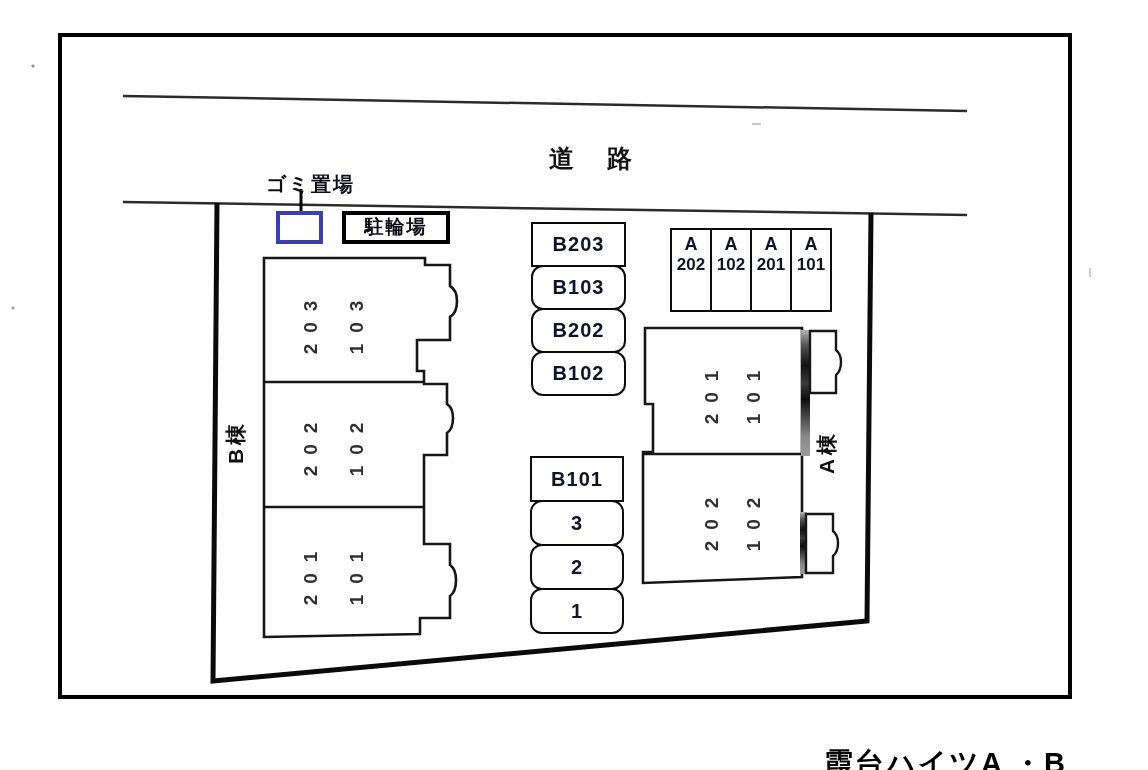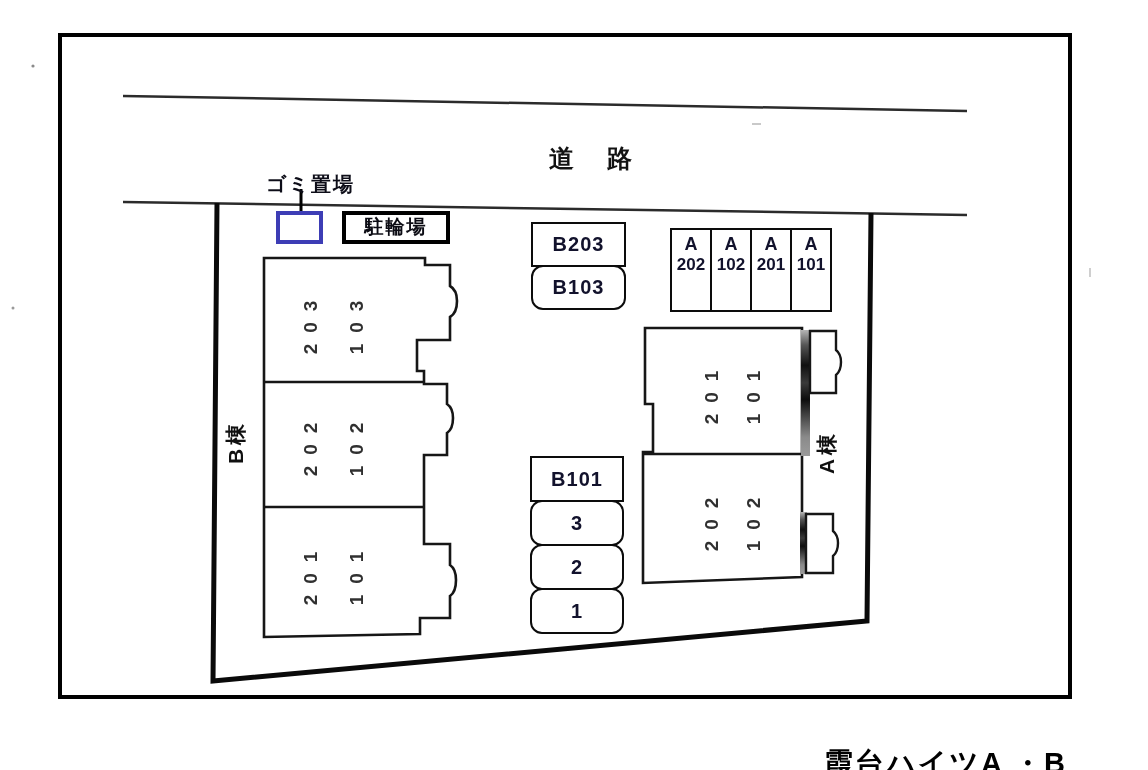--- a/index.html
+++ b/index.html
@@ -125,20 +125,22 @@
   <div class="vtext room-num" style="left:357px;top:573px;">101</div>
 
   <div class="vtext room-num" style="left:712px;top:392px;">201</div>
   <div class="vtext room-num" style="left:754px;top:392px;">101</div>
   <div class="vtext room-num" style="left:712px;top:519px;">202</div>
   <div class="vtext room-num" style="left:754px;top:519px;">102</div>
 
   <div class="stall-col col-upper">
     <div class="stall-cell">B203</div>
     <div class="stall-cell">B103</div>
+    <div class="stall-cell">B202</div>
+    <div class="stall-cell">B102</div>
   </div>
 
   <div class="stall-col col-lower">
     <div class="stall-cell">B101</div>
     <div class="stall-cell">3</div>
     <div class="stall-cell">2</div>
     <div class="stall-cell">1</div>
   </div>
 
   <div class="stall-row">

